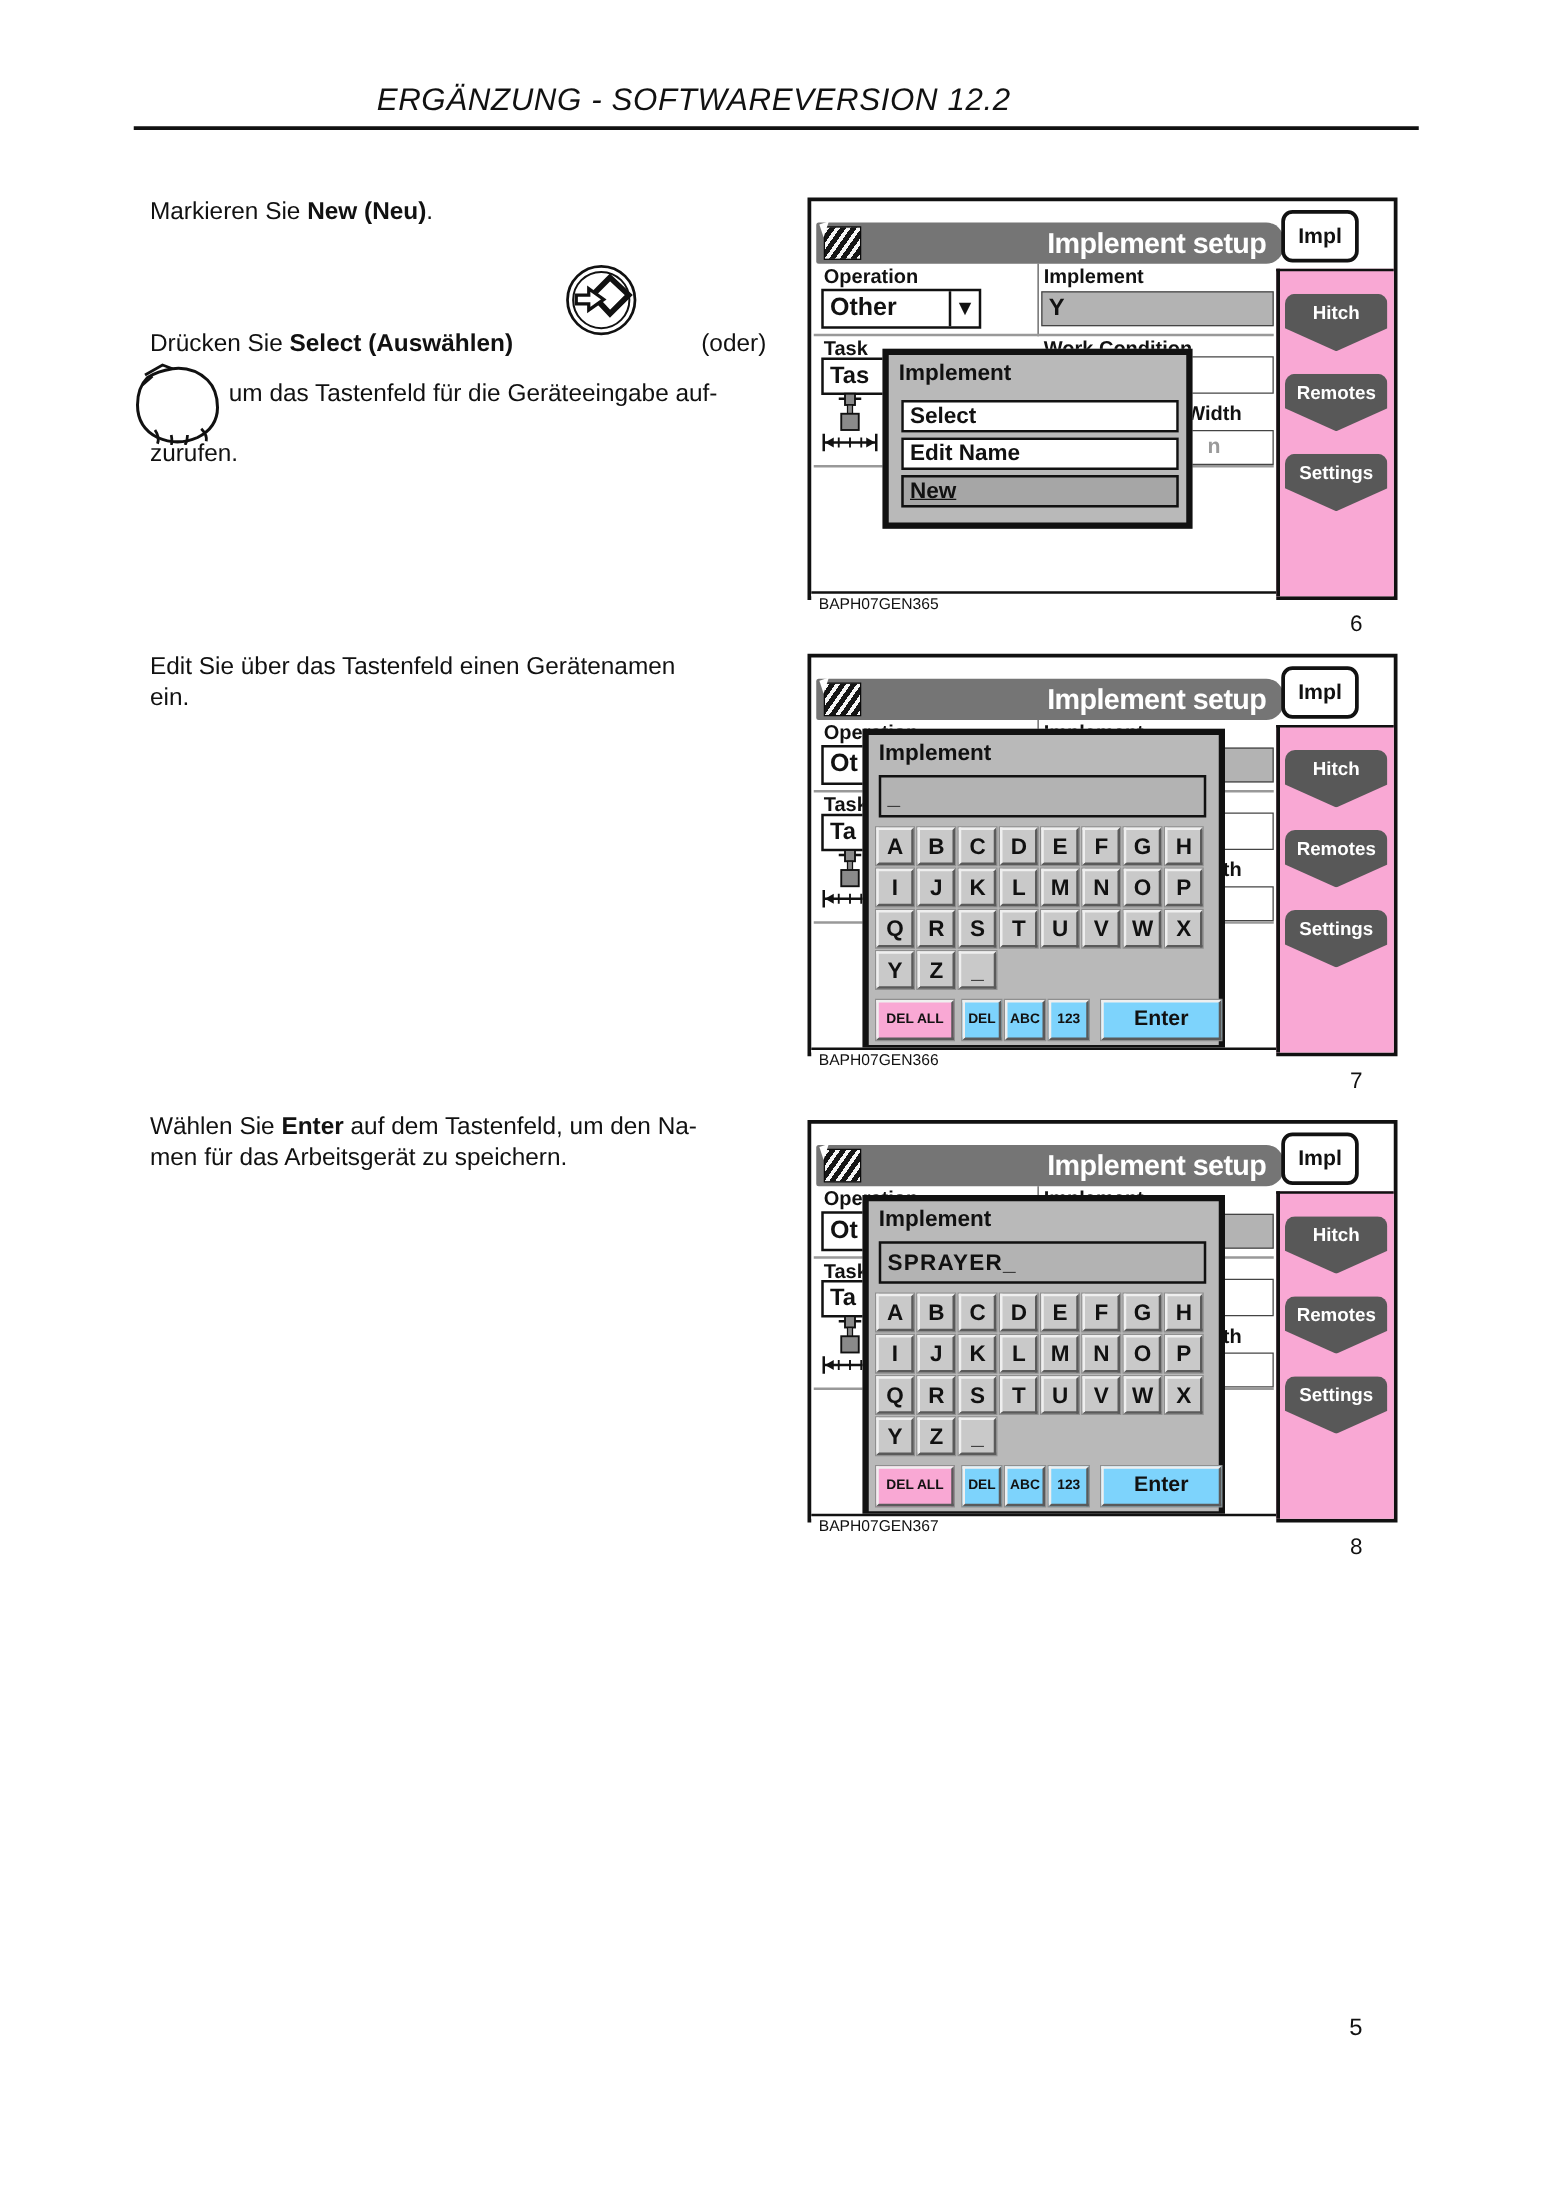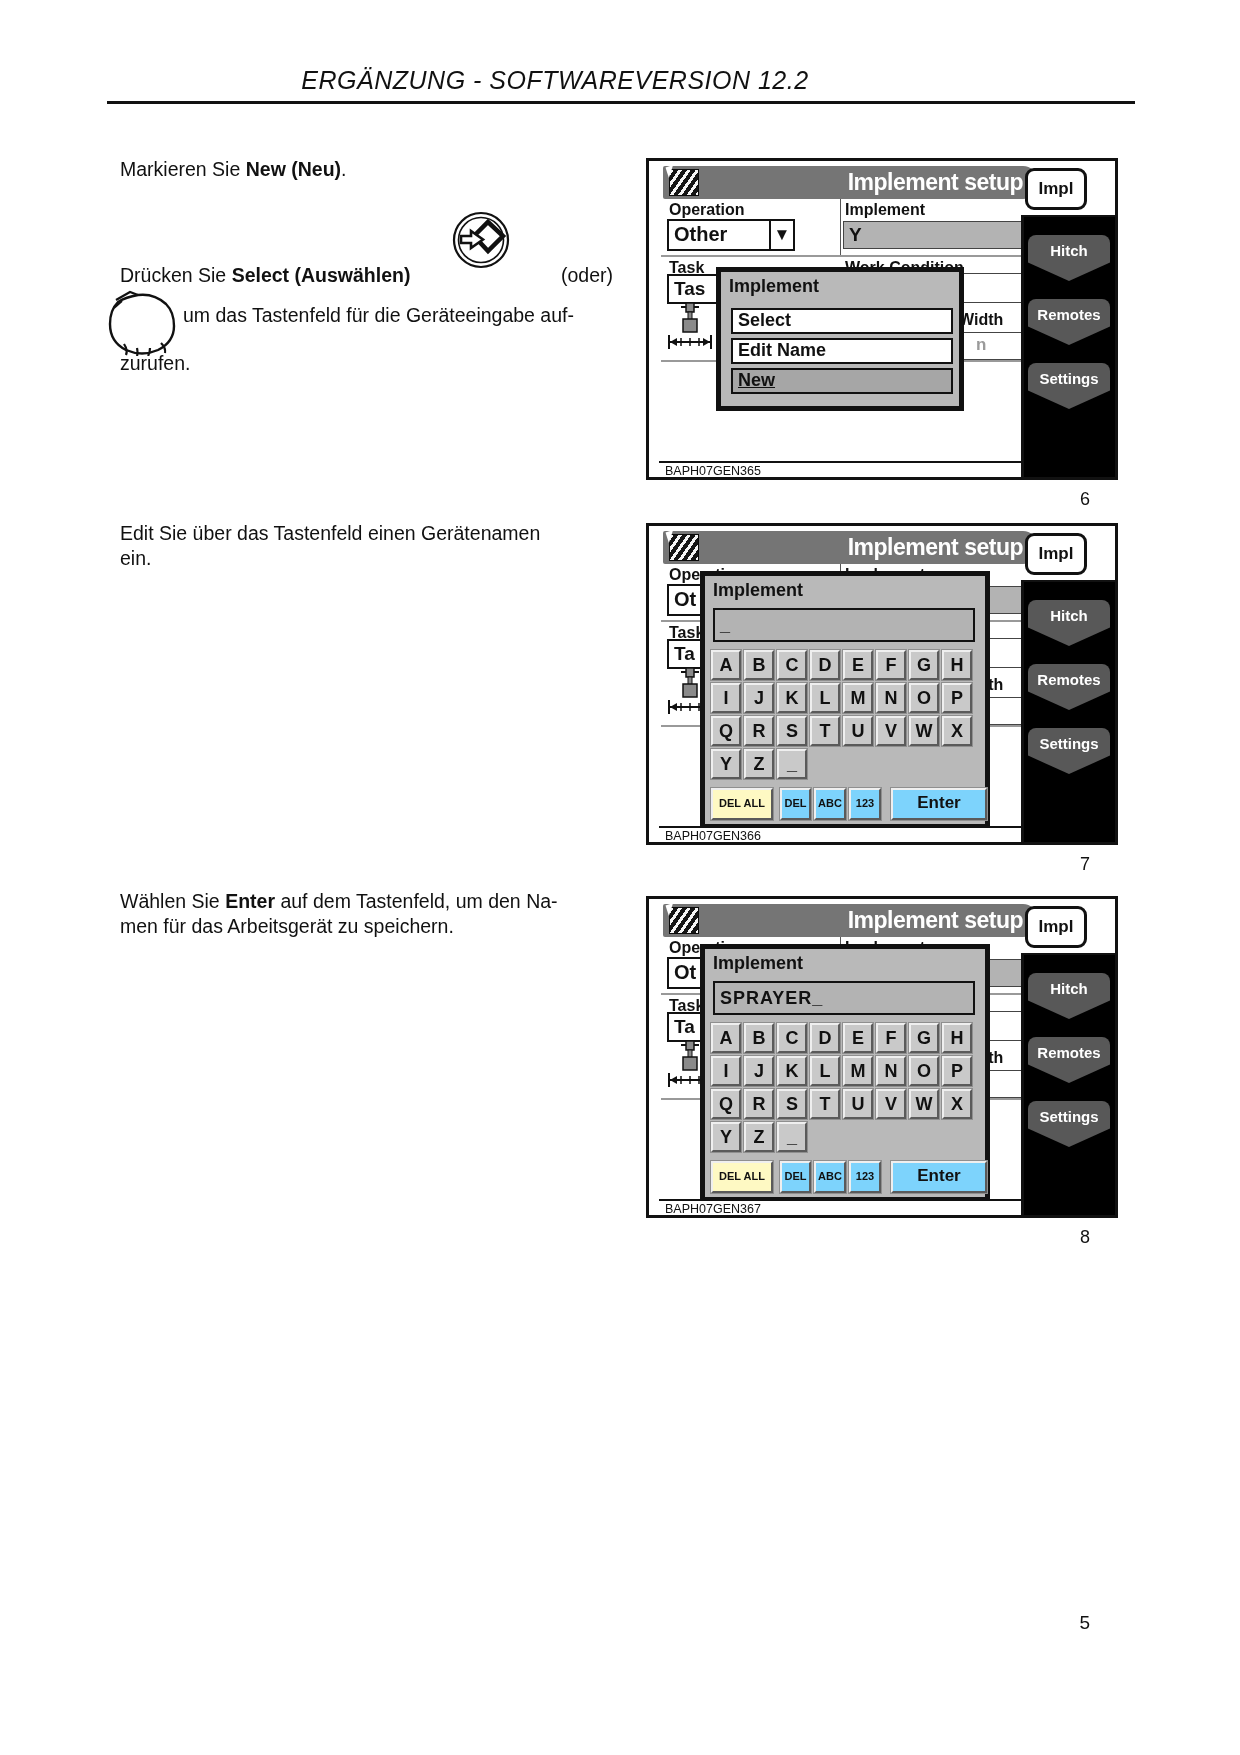--- a/index.html
+++ b/index.html
@@ -24,21 +24,21 @@
   
   .select-icon { position:absolute; left:450px; top:210px; }
   .knob-icon   { position:absolute; left:104px; top:284px; }
 
   
   .shot {
     position:absolute; left:646px; width:472px; height:322px;
     border:3px solid #111; background:#fff;
   }
   .shot > *, .shot-main > * { position:absolute; }
-  .shot-main { position:absolute; left:0; top:0; width:466px; height:316px;margin-left:10px; }
+  .shot-main { position:absolute; left:0; top:12px; width:466px; height:316px; }
 
   .titlebar {
     left:4px; top:5px; width:374px; height:33px; background:#757575;
     border-radius:2px 14px 14px 2px; display:flex; align-items:center;
   }
   .hatch {
     position:relative; width:30px; height:27px; margin-left:6px; flex:0 0 auto;
     background:repeating-linear-gradient(125deg,#f5f5f5 0 3px,#151515 3px 7px);
     border:1px solid #0a0a0a;
   }
@@ -51,21 +51,21 @@
     flex:1; text-align:right; padding-right:14px; color:#fff;
     font-weight:bold; font-size:23px; letter-spacing:-0.5px;
   }
 
   .impl-tab {
     left:376px; top:7px; width:62px; height:42px; background:#fff;
     border:3px solid #111; border-radius:9px; text-align:center;
     line-height:36px; font-weight:bold; font-size:17px;
   }
   .sidebar {
-    left:372px; top:54px; width:94px; height:262px; background:#000000;
+    left:372px; top:54px; width:94px; height:262px; background:#f9a8d4;
     border-left:3px solid #111; border-top:2px solid #111;
   }
   .nav-btn {
     position:absolute; left:4px; width:82px; height:46px; background:#585858;
     color:#fff; font-weight:bold; font-size:15px; text-align:center;
     padding-top:7px; border-radius:8px 8px 0 0;
     clip-path:polygon(0 0,100% 0,100% 60%,50% 100%,0 60%);
   }
   .nav-hitch { top:18px; } .nav-remotes { top:82px; } .nav-settings { top:146px; }
 
@@ -131,21 +131,21 @@
     box-shadow:0 0 0 1px #8f8f8f;
   }
   .kb-actions { position:absolute; left:6px; top:212px; height:32px; display:flex; }
   .kb-act {
     height:32px; background:#7dd3fc; text-align:center; font-weight:bold;
     font-size:11px; line-height:26px;
     border-top:2px solid #efefef; border-left:2px solid #efefef;
     border-right:2px solid #5a5a5a; border-bottom:2px solid #5a5a5a;
     box-shadow:0 0 0 1px #8f8f8f; white-space:nowrap;
   }
-  .act-delall { width:62px; background:#fef9c3; margin-right:7px; }
+  .act-delall { width:62px; background:#f9a8d4; margin-right:7px; }
   .act-del { width:31px; margin-right:3px; }
   .act-abc { width:32px; margin-right:3px; }
   .act-123 { width:32px; margin-right:10px; }
   .act-enter { width:96px; font-size:17px; }
 
   .fig-num { position:absolute; left:1020px; width:70px; text-align:right; font-size:18px; }
   .page-num { position:absolute; left:1020px; width:70px; text-align:right; font-size:19px; top:1612px; }
 </style>
 </head>
 <body>

